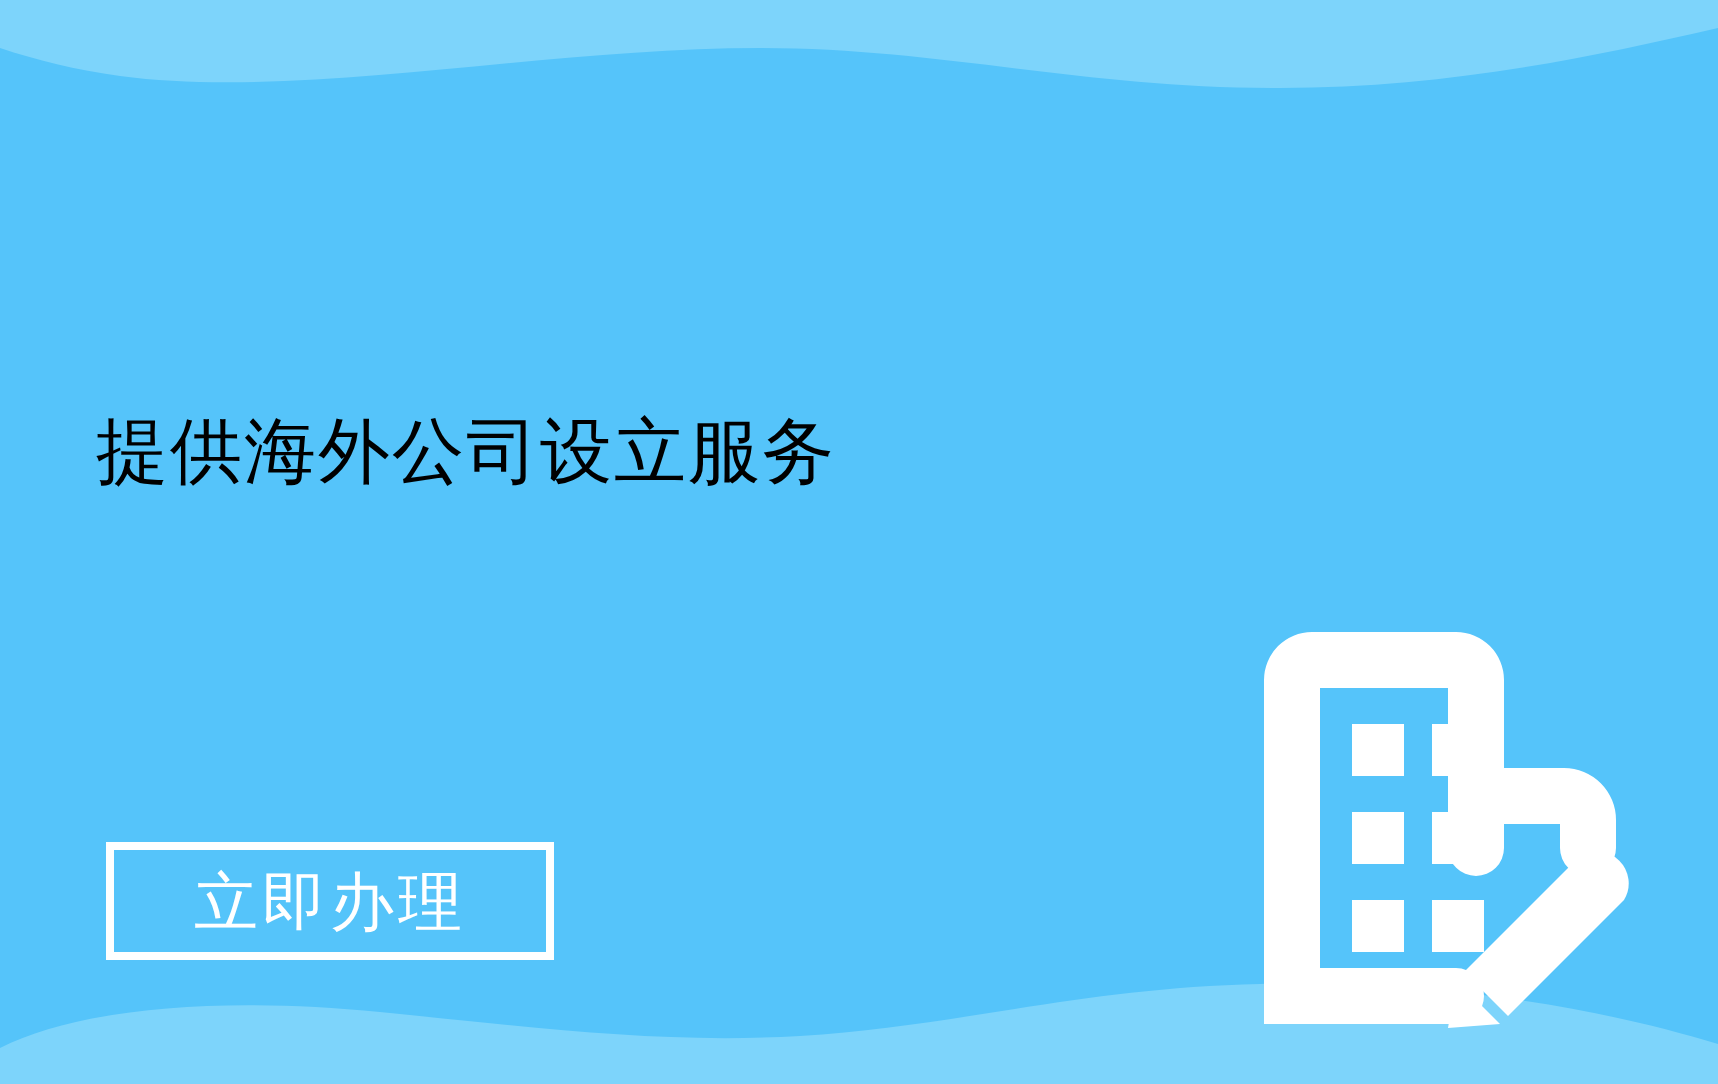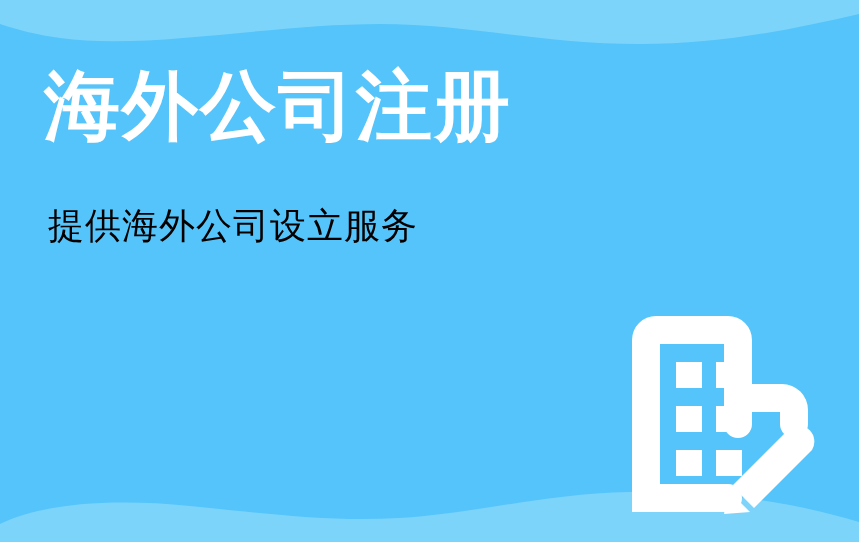--- a/index.html
+++ b/index.html
@@ -87,24 +87,26 @@
 <div id="banner">
 
   <svg class="wave-layer" viewBox="0 0 859 542" preserveAspectRatio="none" xmlns="http://www.w3.org/2000/svg">
     <rect x="0" y="0" width="859" height="542" fill="#55c4fa"></rect>
     <path d="M0,0 L859,0 L859,14 C790,30 720,44 640,44 C540,44 470,24 380,24 C270,24 150,50 60,38 C38,35 18,30 0,24 Z" fill="#7dd4fb"></path>
     <path d="M0,542 L0,524 C40,504 110,498 190,506 C270,514 330,522 400,518 C480,513 540,494 630,492 C720,490 800,504 859,522 L859,542 Z" fill="#7dd4fb"></path>
   </svg>
 
   <div class="content">
 
-    <div class="headline">海外公司注册</div>
 
     <div class="subhead">提供海外公司设立服务</div>
 
+    <div class="cta-button">
+      <span class="cta-label">立即办理</span>
+    </div>
 
     <div class="icon-wrap">
       <svg viewBox="0 0 220 226" xmlns="http://www.w3.org/2000/svg">
         <g fill="#ffffff">
 
           <path d="M28 40
                    A24 24 0 0 1 52 16
                    L124 16
                    A24 24 0 0 1 148 40
                    L148 124

